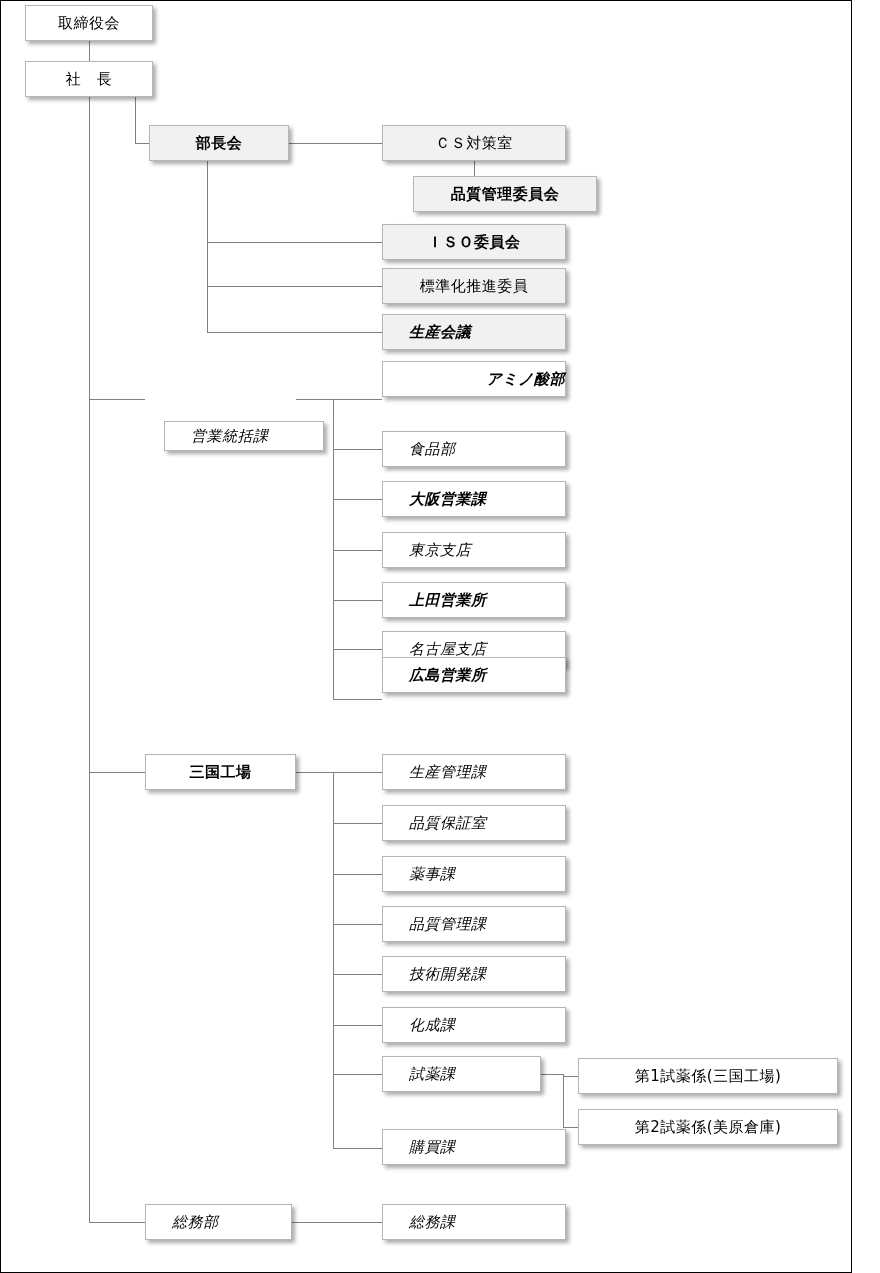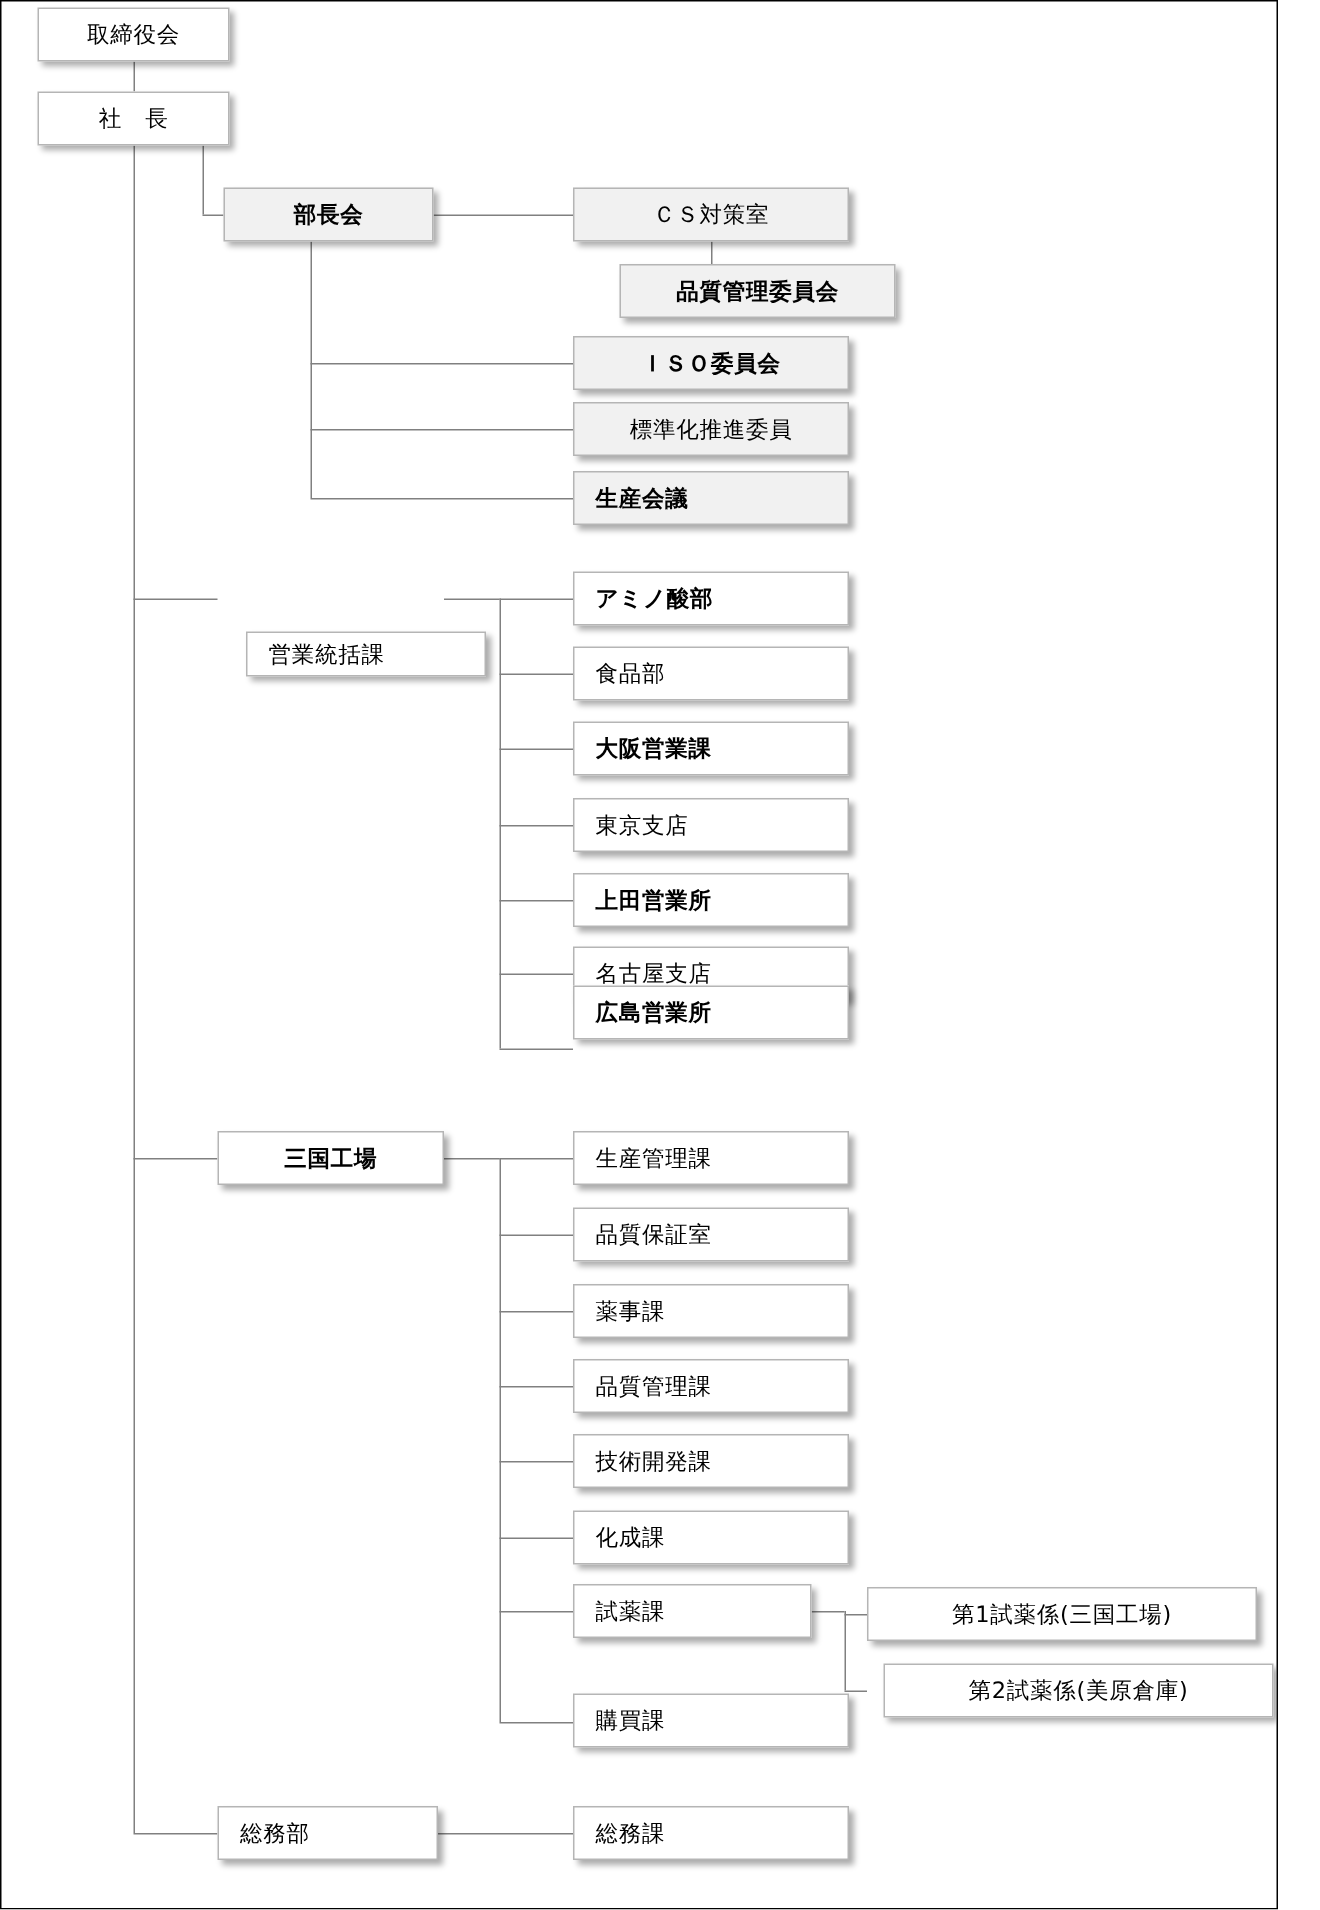--- a/index.html
+++ b/index.html
@@ -39,21 +39,21 @@
     align-items: center;
     color: #000000;
     font-size: 15px;
     letter-spacing: 0.5px;
     white-space: nowrap;
   }
   .node.fill-gray {
     background: #f1f1f1;
     text-align: right;
   }
-  .node.align-left   { justify-content: flex-start; padding-left: 14px; }
+  .node.align-left   { justify-content: flex-start; padding-left: 26px; font-style: italic; }
   .node.align-center { justify-content: center; }
   .node.bold { font-weight: bold; }
   .node .label { display: inline-block; }
 </style>
 </head>
 <body>
 
 <div id="chart-root">
 
 <div class="line v" style="left: 88px; top: 40px; height: 20px; background: rgb(128, 128, 128);"></div>
@@ -113,21 +113,21 @@
     </div>
     <div class="node align-center fill-gray" style="left: 381px; top: 267px; width: 184px; height: 36px;">
       <span class="label">標準化推進委員</span>
     </div>
     <div class="node align-left fill-gray bold" style="left: 381px; top: 313px; width: 184px; height: 36px;">
       <span class="label">生産会議</span>
     </div>
     <div class="node align-left" style="left: 163px; top: 420px; width: 160px; height: 30px;">
       <span class="label">営業統括課</span>
     </div>
-    <div class="node align-left bold" style="left: 381px; top: 380px; width: 184px; height: 36px;">
+    <div class="node align-left bold" style="left: 381px; top: 360px; width: 184px; height: 36px; justify-content: flex-end;">
       <span class="label">アミノ酸部</span>
     </div>
     <div class="node align-left" style="left: 381px; top: 430px; width: 184px; height: 36px;">
       <span class="label">食品部</span>
     </div>
     <div class="node align-left bold" style="left: 381px; top: 480px; width: 184px; height: 36px;">
       <span class="label">大阪営業課</span>
     </div>
     <div class="node align-left" style="left: 381px; top: 531px; width: 184px; height: 36px;">
       <span class="label">東京支店</span>
@@ -164,21 +164,21 @@
     </div>
     <div class="node align-left" style="left: 381px; top: 1055px; width: 159px; height: 36px;">
       <span class="label">試薬課</span>
     </div>
     <div class="node align-left" style="left: 381px; top: 1128px; width: 184px; height: 36px;">
       <span class="label">購買課</span>
     </div>
     <div class="node align-center" style="left: 577px; top: 1057px; width: 260px; height: 36px;">
       <span class="label">第1試薬係(三国工場)</span>
     </div>
-    <div class="node align-center" style="left: 577px; top: 1108px; width: 260px; height: 36px; margin-left: 11px;">
+    <div class="node align-center" style="left: 577px; top: 1108px; width: 260px; height: 36px;">
       <span class="label">第2試薬係(美原倉庫)</span>
     </div>
     <div class="node align-left" style="left: 144px; top: 1203px; width: 147px; height: 36px;">
       <span class="label">総務部</span>
     </div>
     <div class="node align-left" style="left: 381px; top: 1203px; width: 184px; height: 36px;">
       <span class="label">総務課</span>
     </div>
   </div>
 

